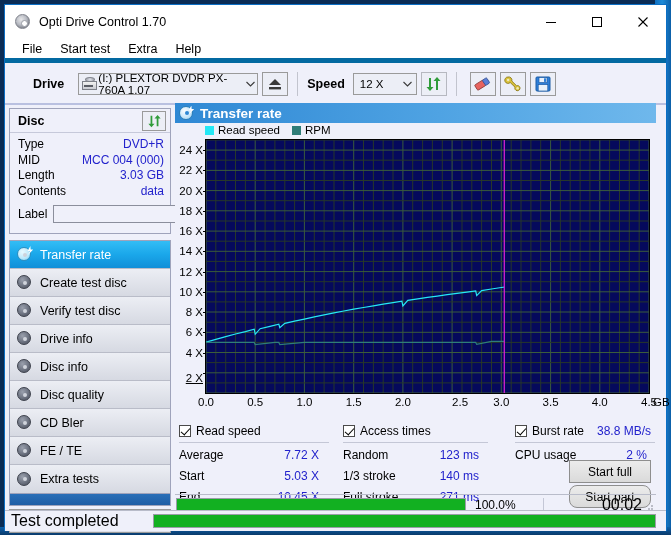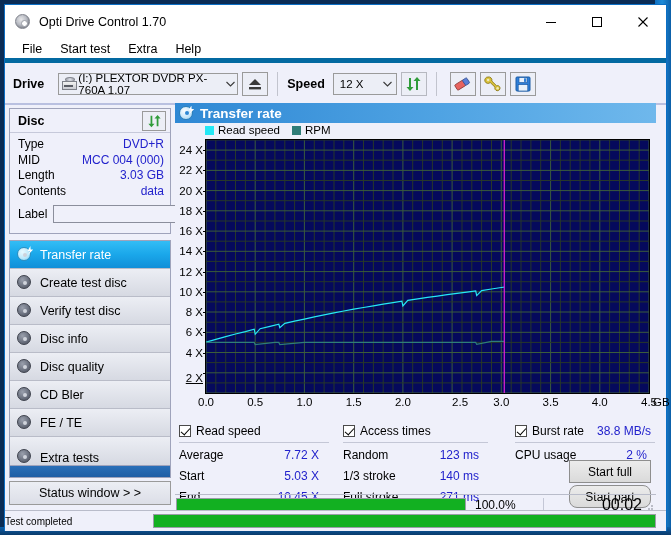--- a/index.html
+++ b/index.html
@@ -51,21 +51,21 @@
     position:absolute; left:0; top:34px; width:661px; height:24px;
     background:#ffffff; display:flex; align-items:center; padding-left:8px;
     border-bottom:5px solid #0369a1;
   }
   .menu-item { padding:2px 9px; font-size:12.5px; color:#000; }
 
   
   .toolbar {
     position:absolute; left:0; top:59px; width:661px; height:41px;
     background:#eff0fa;
-    display:flex; align-items:center; padding-left:8px;
+    display:flex; align-items:center; padding-left:28px;
     border-bottom:2px solid #b9c0e0;
   }
   .lbl-bold{ font-weight:bold; font-size:12.5px; }
   .combo {
     height:22px; background:#fff; border:1px solid #9a9a9a;
     display:flex; align-items:center; position:relative;
     font-size:11.5px;
   }
   .combo.flat{ background:#eceef6; }
   .combo .arrow {
@@ -105,21 +105,21 @@
   .cd-ico::after{content:"";position:absolute;left:5px;top:5px;width:5px;height:5px;border-radius:50%;
     background:#f6f4e2;border:1px solid #a59a49;}
 
   
   .navlist{ margin-top:6px; border:1px solid #9fa3bb; background:#d8dae4;}
   .navitem{
     height:28px; display:flex; align-items:center; padding-left:6px;
     background:linear-gradient(to bottom,#eceef4,#d6d9e2);
     border-bottom:1px solid #b9bcc8; font-size:12.5px; color:#000;
   }
-  .navitem:last-child{ border-bottom:none;align-items:flex-end; }
+  .navitem:last-child{ border-bottom:none; }
   .navitem.sel{
     background:linear-gradient(to bottom,#33bdf5,#1aa7ea 50%,#118fd8);
     color:#fff;
   }
   .nav-ico{ width:17px;height:17px;margin-right:7px; position:relative; flex:0 0 auto;}
   .nav-ico .d1{
     position:absolute;left:1px;top:1px;width:14px;height:14px;border-radius:50%;
     background:radial-gradient(circle at 38% 33%,#9aa0ad 0%,#6c7280 55%,#474c58 100%);
     border:1px solid #3d414c;
   }
@@ -194,21 +194,21 @@
   .pct{ width:78px; text-align:left; padding-left:9px; font-size:12px; border-right:1px solid #c4c7d6;}
   .elapsed{ flex:1; text-align:right; padding-right:14px; font-size:16px;}
   .grip{position:absolute;right:2px;bottom:2px;width:10px;height:10px;}
 
   
   .statusbar{
     position:absolute; left:0; top:505px; width:661px; height:21px;
     background:#eff0fa; border-top:1px solid #b9bcca;
     display:flex; align-items:center;
   }
-  .sb-text{ width:148px; font-size:10px; }
+  .sb-text{ width:148px; padding-left:6px; font-size:16px; }
   .sb-prog-outer{ flex:1; height:14px; margin-right:10px; border:1px solid #9a9da8; background:#fff;}
   .sb-prog-inner{ height:100%; background:#12b021; }
 </style>
 </head>
 <body>
 
 <div id="frame-top"></div>
 <div id="frame-left"></div>
 <div id="frame-right"></div>
 <div id="frame-bottom"></div>
@@ -370,20 +370,26 @@
         <span class="nav-ico">
             <span class="d1"></span>
           </span>
         <span>Create test disc</span>
       </div>
       <div class="navitem">
         <span class="nav-ico">
             <span class="d1"></span>
           </span>
         <span>Verify test disc</span>
+      </div>
+      <div class="navitem">
+        <span class="nav-ico">
+            <span class="d1"></span>
+          </span>
+        <span>Drive info</span>
       </div>
       <div class="navitem">
         <span class="nav-ico">
             <span class="d1"></span>
           </span>
         <span>Disc info</span>
       </div>
       <div class="navitem">
         <span class="nav-ico">
             <span class="d1"></span>

